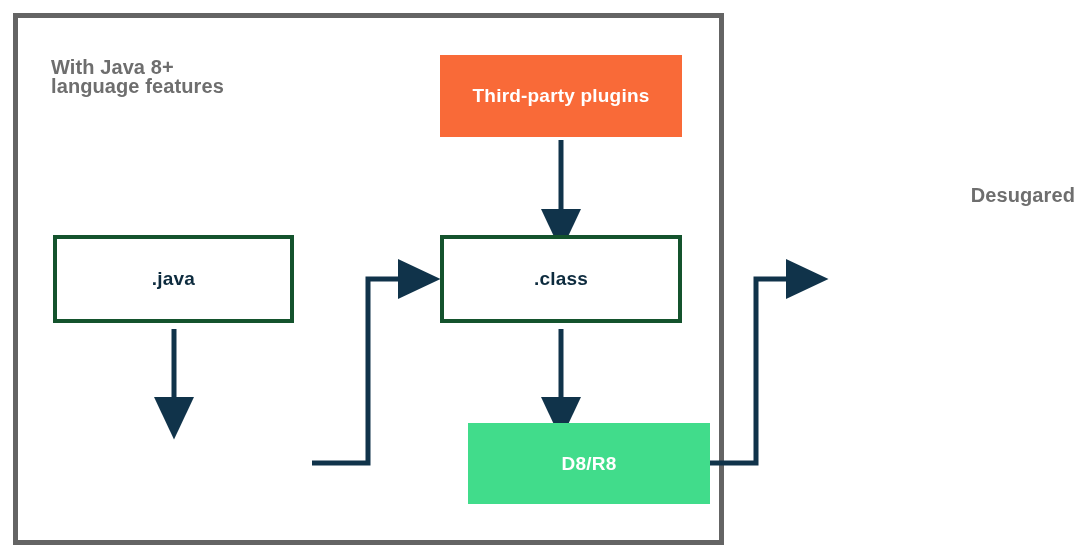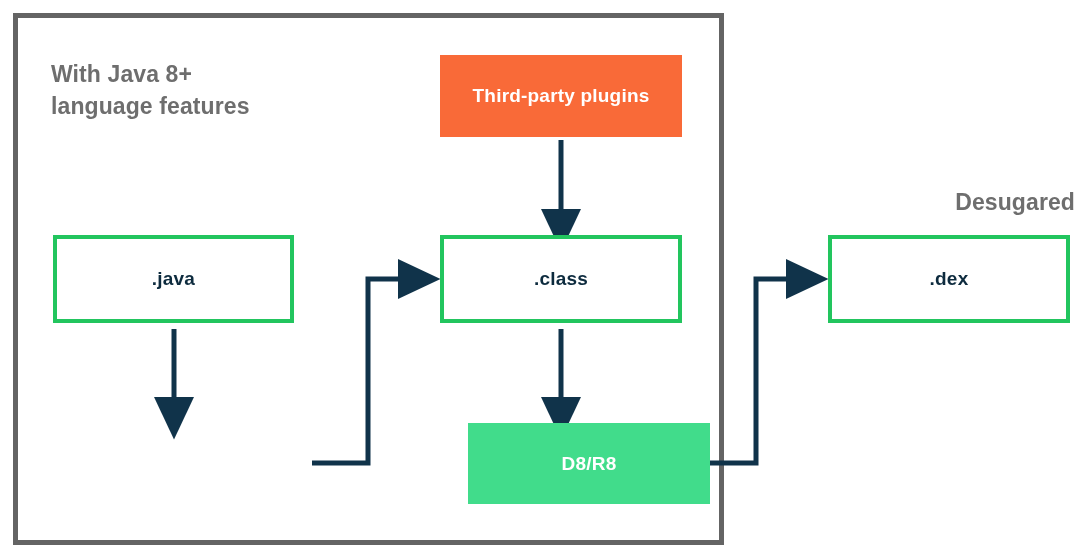--- a/index.html
+++ b/index.html
@@ -28,22 +28,22 @@
     border: 5px solid #646464;
     box-sizing: border-box;
     background: transparent;
   }
 
   
   .caption {
     position: absolute;
     color: #6e6e6e;
     font-weight: bold;
-    font-size: 23px;
-    line-height: 32px;
+    font-size: 20px;
+    line-height: 19px;
     letter-spacing: 0.1px;
     white-space: pre-line;
   }
   .caption-left {
     left: 51px;
     top: 58px;
     text-align: left;
   }
   .caption-right {
     right: 10px;
@@ -56,21 +56,21 @@
     box-sizing: border-box;
     display: flex;
     align-items: center;
     justify-content: center;
     font-weight: bold;
     font-size: 19px;
     letter-spacing: 0.2px;
   }
   .node-outline {
     background: #ffffff;
-    border: 4px solid #22c55e;
+    border: 4px solid #14532d;
     color: #0d2b3e;
   }
   .node-filled {
     background: #41DC8B;
     border: none;
     color: #ffffff;
   }
   .node-accent {
     background: #F96A38;
     border: none;
@@ -134,18 +134,17 @@
       <path d="M699,463 L756,463 L756,279 L792,279" stroke="#10334a" stroke-width="5" fill="none" stroke-linejoin="miter" marker-end="url(#ah)"></path>
     </g>
   </svg>
 
   <div class="node node-accent n-third">Third-party plugins</div>
 
   <div class="node node-outline n-java">.java</div>
 
   <div class="node node-outline n-class">.class</div>
 
-  <div class="node node-outline n-dex">.dex</div>
 
 
   <div class="node node-filled n-d8r8">D8/R8</div>
 
 </div>
 
 </body></html>

